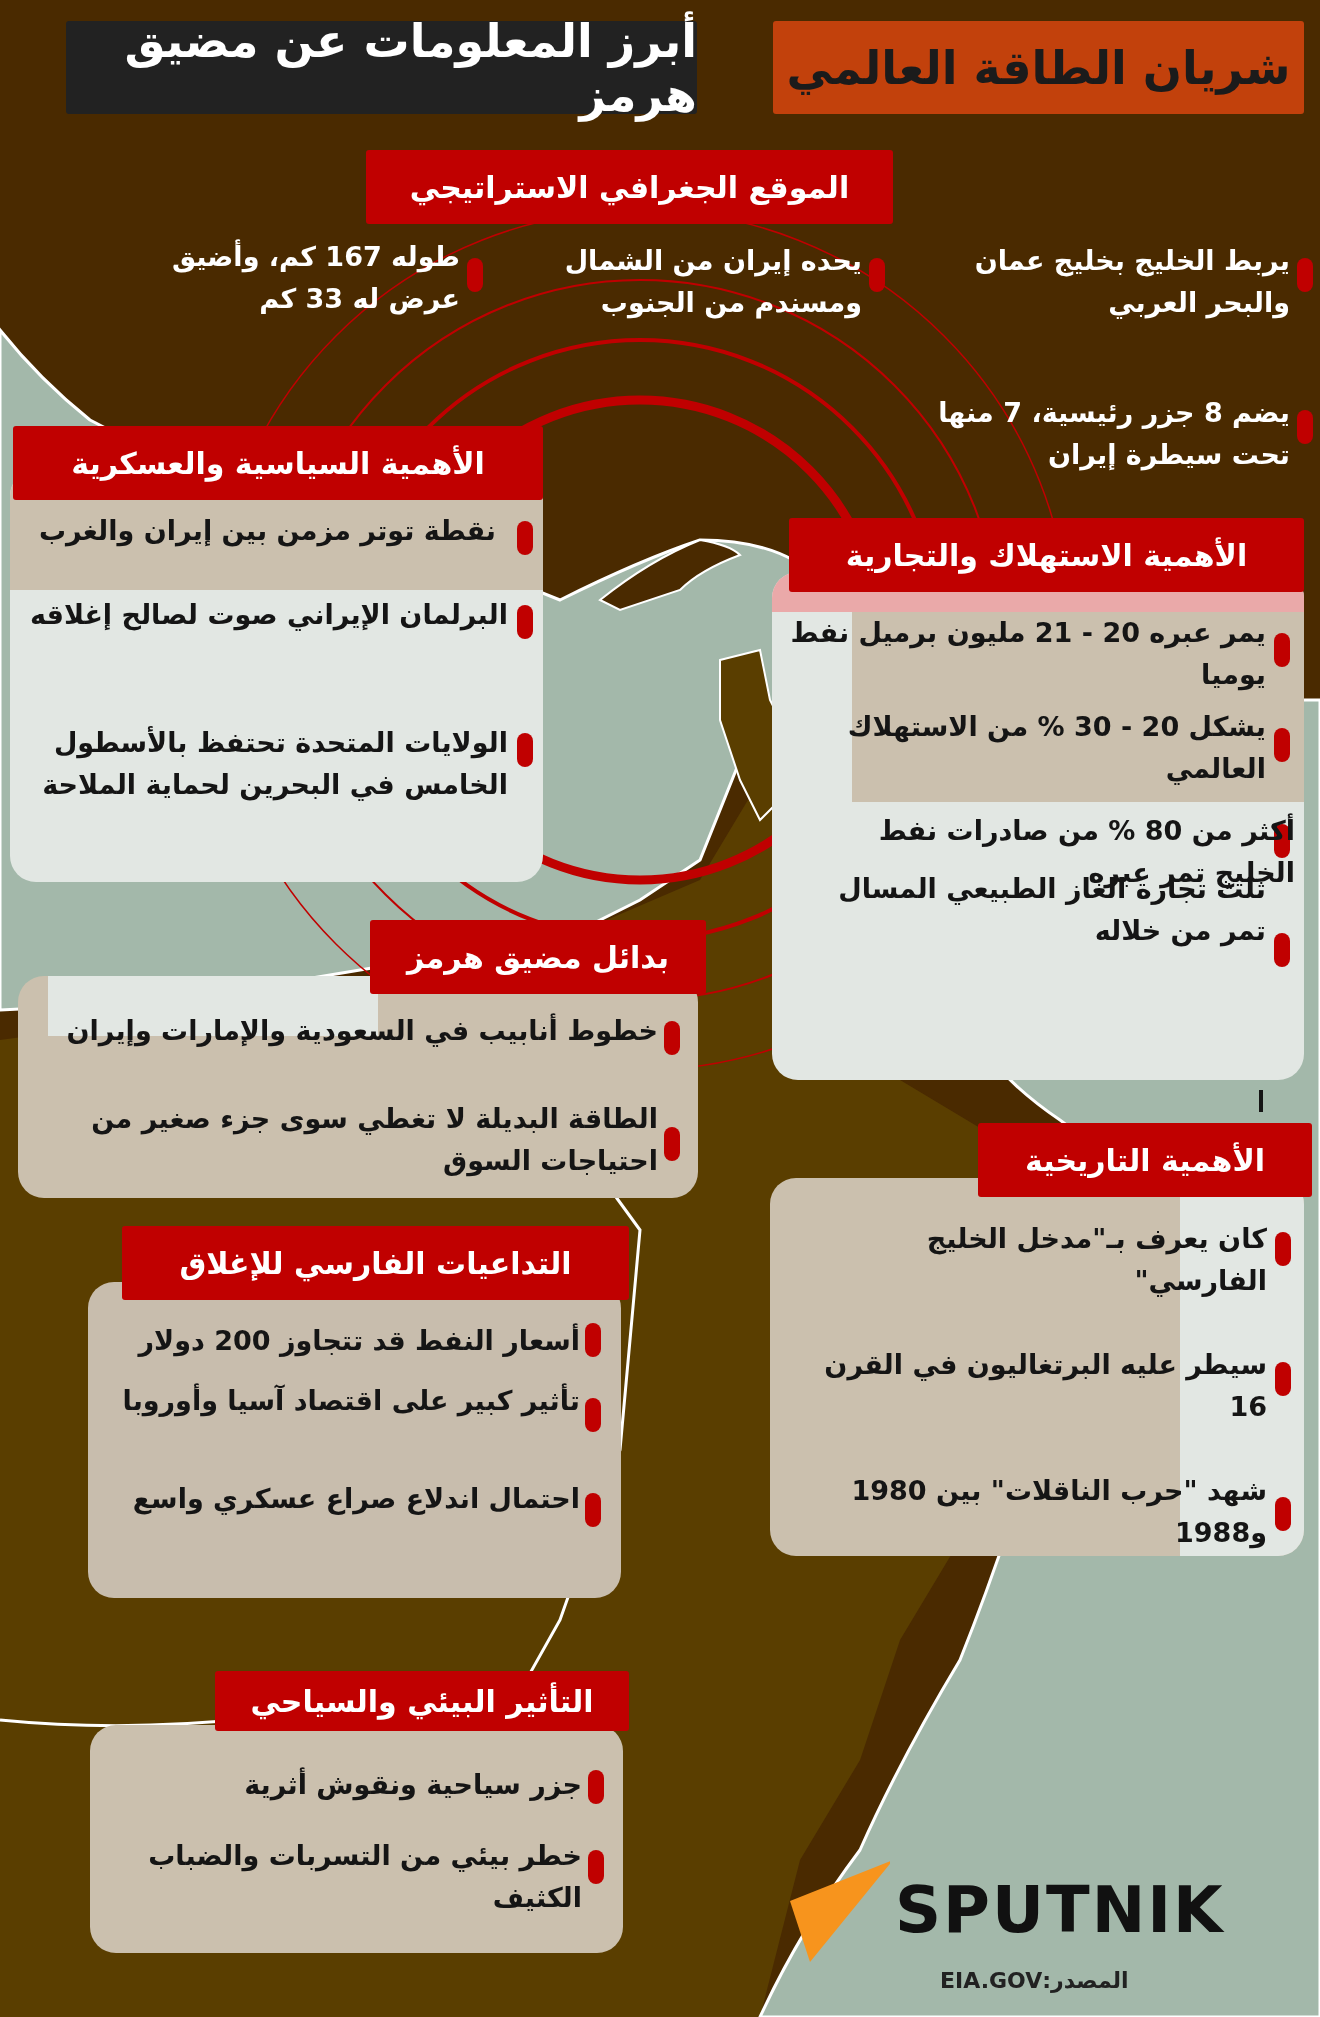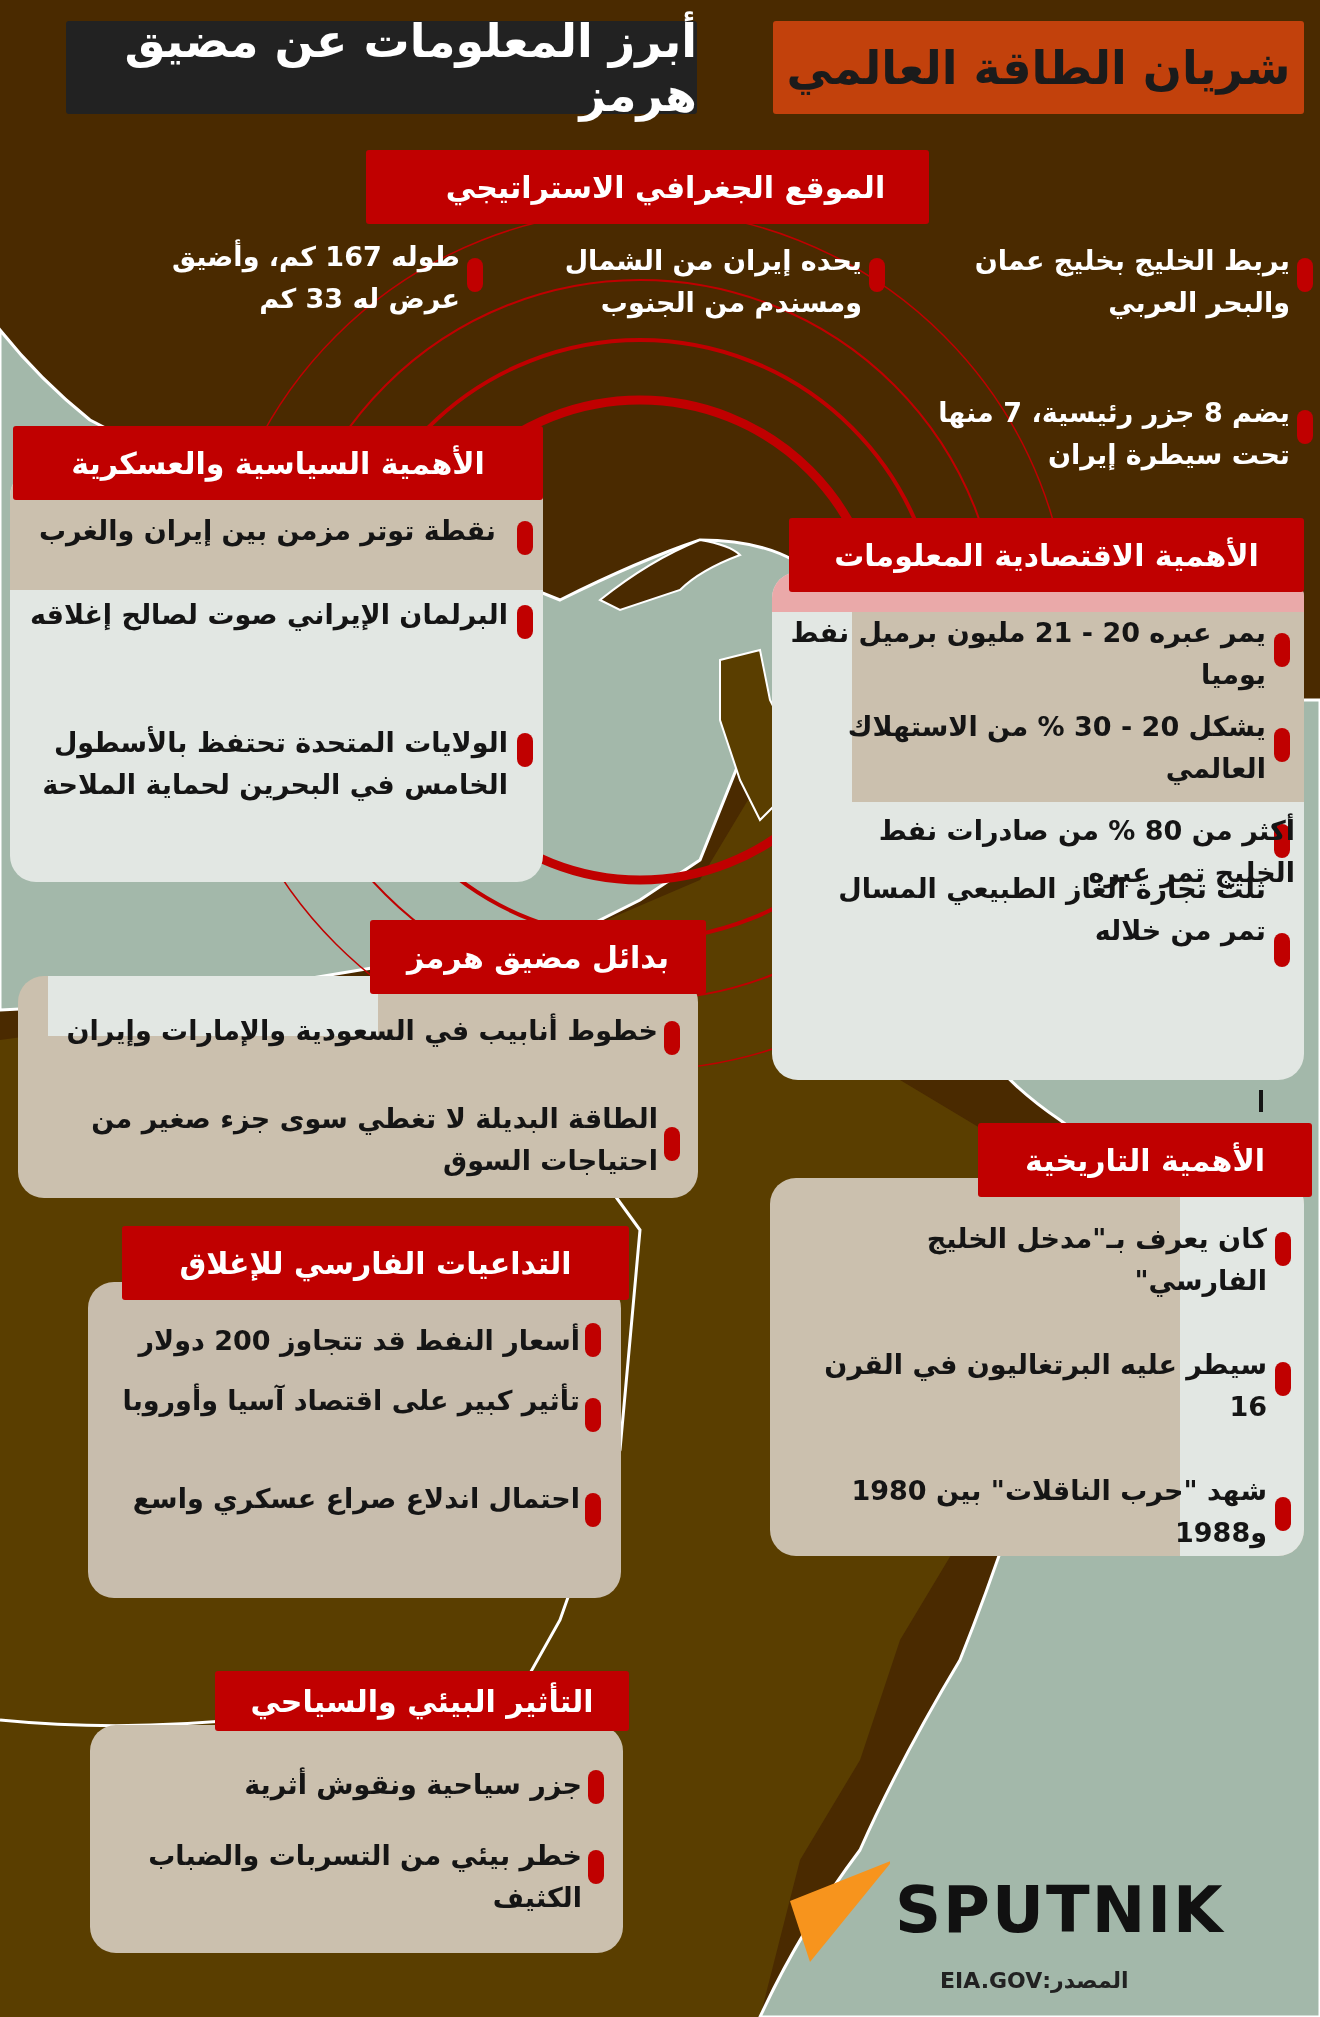--- a/index.html
+++ b/index.html
@@ -45,21 +45,21 @@
   <path d="M0 1720 Q200 1740 420 1690" fill="none" stroke="#ffffff" stroke-width="3"></path>
 </svg>
 
 <div class="title-white">
   <span>شريان الطاقة العالمي</span>
 </div>
 <div class="title-dark">
   <span>أبرز المعلومات عن مضيق هرمز</span>
 </div>
 
-<div class="hdr" style="left:366px;top:150px;width:527px;height:74px;padding-left:36px;">الموقع الجغرافي الاستراتيجي</div>
+<div class="hdr" style="left:366px;top:150px;width:527px;height:74px;">الموقع الجغرافي الاستراتيجي</div>
 
 <div class="bullet" style="left:1297px;top:258px;"></div>
 <div class="item light" style="left:900px;top:240px;width:390px;">يربط الخليج بخليج عمان والبحر العربي</div>
 
 <div class="bullet" style="left:869px;top:258px;"></div>
 <div class="item light" style="left:505px;top:240px;width:357px;">يحده إيران من الشمال ومسندم من الجنوب</div>
 
 <div class="bullet" style="left:467px;top:258px;"></div>
 <div class="item light" style="left:140px;top:236px;width:320px;">طوله 167 كم، وأضيق عرض له 33 كم</div>
 
@@ -77,21 +77,21 @@
 <div class="bullet" style="left:517px;top:605px;"></div>
 <div class="item" style="left:20px;top:594px;width:488px;">البرلمان الإيراني صوت لصالح إغلاقه</div>
 
 <div class="bullet" style="left:517px;top:733px;"></div>
 <div class="item" style="left:20px;top:722px;width:488px;">الولايات المتحدة تحتفظ بالأسطول الخامس في البحرين لحماية الملاحة</div>
 
 <div class="panel" style="left:772px;top:572px;width:532px;height:508px;background:#e2e7e3;">
   <div style="position:absolute;left:0;top:0;width:532px;height:40px;background:#eaa9a9;"></div>
   <div style="position:absolute;left:80px;top:40px;width:452px;height:190px;background:#cbc0ae;"></div>
 </div>
-<div class="hdr" style="left:789px;top:518px;width:515px;height:74px;">الأهمية الاقتصادية المعلومات</div>
+<div class="hdr" style="left:789px;top:518px;width:515px;height:74px;">الأهمية الاستهلاك والتجارية</div>
 
 <div class="bullet" style="left:1274px;top:633px;"></div>
 <div class="item" style="left:790px;top:612px;width:476px;">يمر عبره 20 - 21 مليون برميل نفط يوميا</div>
 
 <div class="bullet" style="left:1274px;top:728px;"></div>
 <div class="item" style="left:790px;top:706px;width:476px;">يشكل 20 - 30 % من الاستهلاك العالمي</div>
 
 <div class="bullet" style="left:1274px;top:824px;"></div>
 <div class="item" style="left:819px;top:810px;width:476px;text-align:right;">أكثر من 80 % من صادرات نفط الخليج تمر عبره</div>
 

